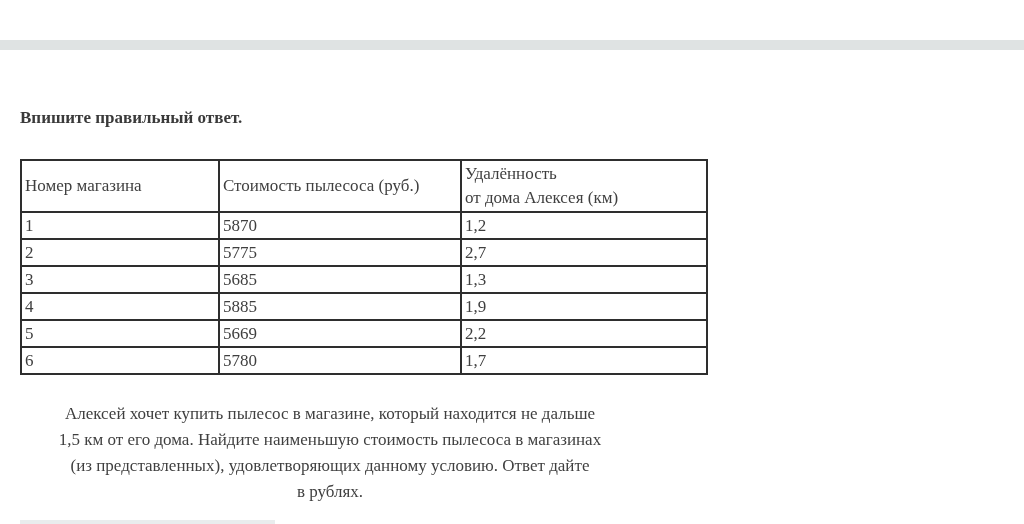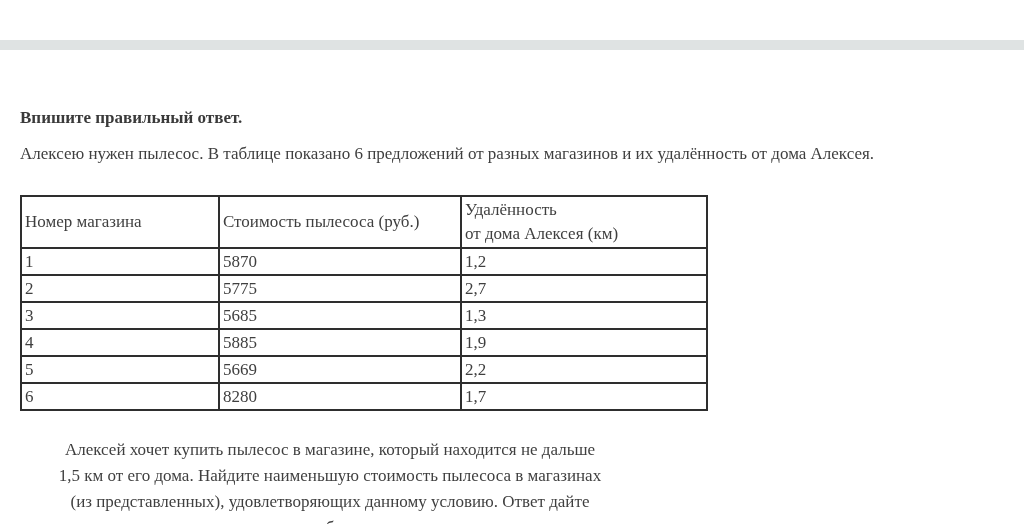--- a/index.html
+++ b/index.html
@@ -77,21 +77,20 @@
 </style>
 </head>
 <body>
 
 <div class="top-strip"></div>
 
 <div class="content">
 
   <p class="title">Впишите правильный ответ.</p>
 
-  <p class="intro">Алексею нужен пылесос. В таблице показано 6 предложений от разных магазинов и их удалённость от дома Алексея.</p>
 
   <table class="offers">
     <thead>
       <tr>
         <th class="col1">Номер магазина</th>
         <th class="col2">Стоимость пылесоса (руб.)</th>
         <th class="col3">Удалённость
 от дома Алексея (км)</th>
       </tr>
     </thead>
@@ -116,21 +115,21 @@
           <td>5885</td>
           <td>1,9</td>
         </tr>
         <tr>
           <td>5</td>
           <td>5669</td>
           <td>2,2</td>
         </tr>
         <tr>
           <td>6</td>
-          <td>8280</td>
+          <td>5780</td>
           <td>1,7</td>
         </tr>
       </tbody>
   </table>
 
   <p class="task">Алексей хочет купить пылесос в магазине, который находится не дальше
 1,5 км от его дома. Найдите наименьшую стоимость пылесоса в магазинах
 (из представленных), удовлетворяющих данному условию. Ответ дайте
 в рублях.</p>
 

